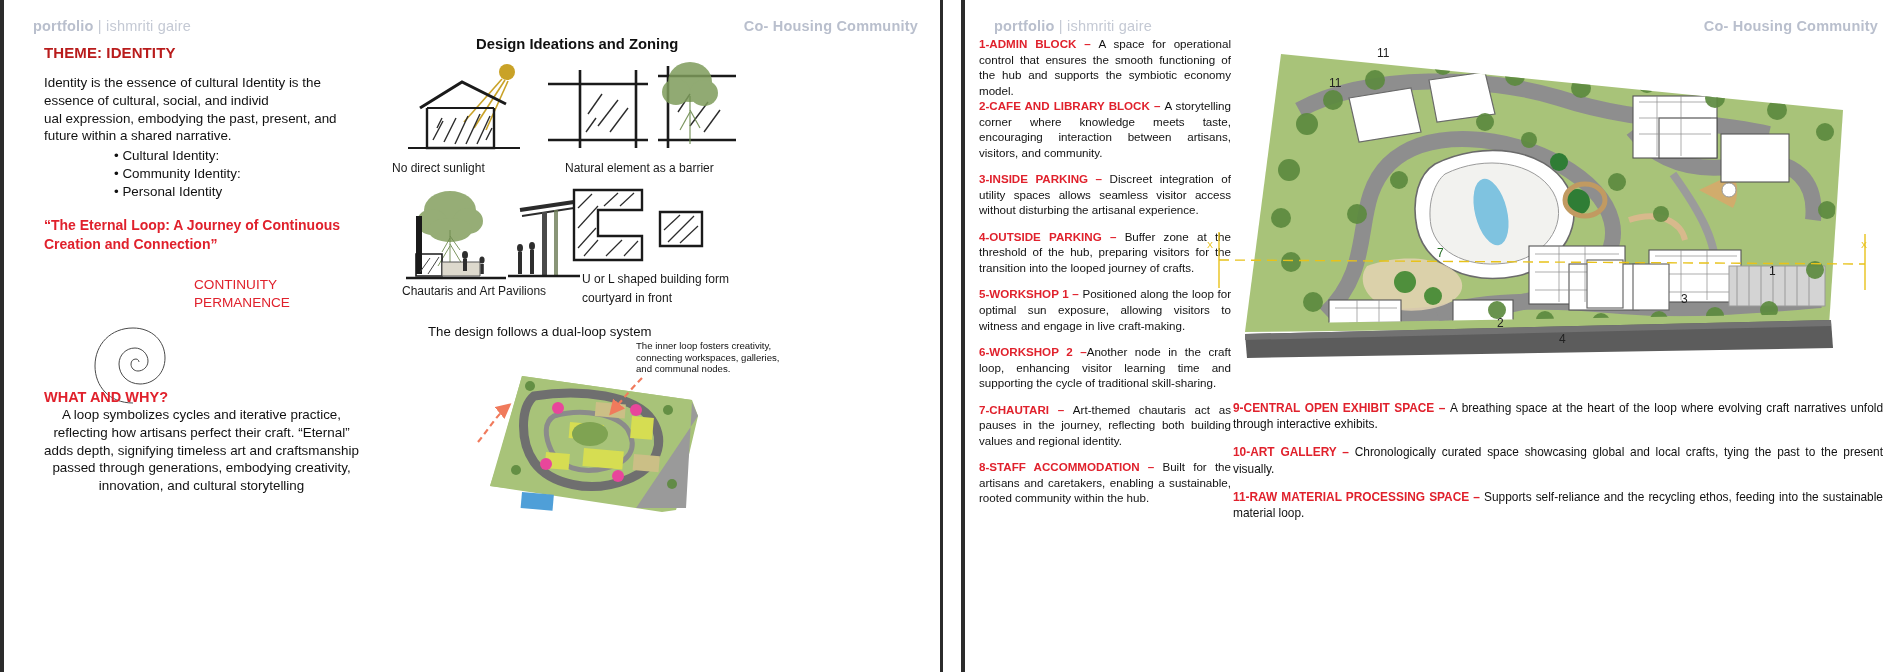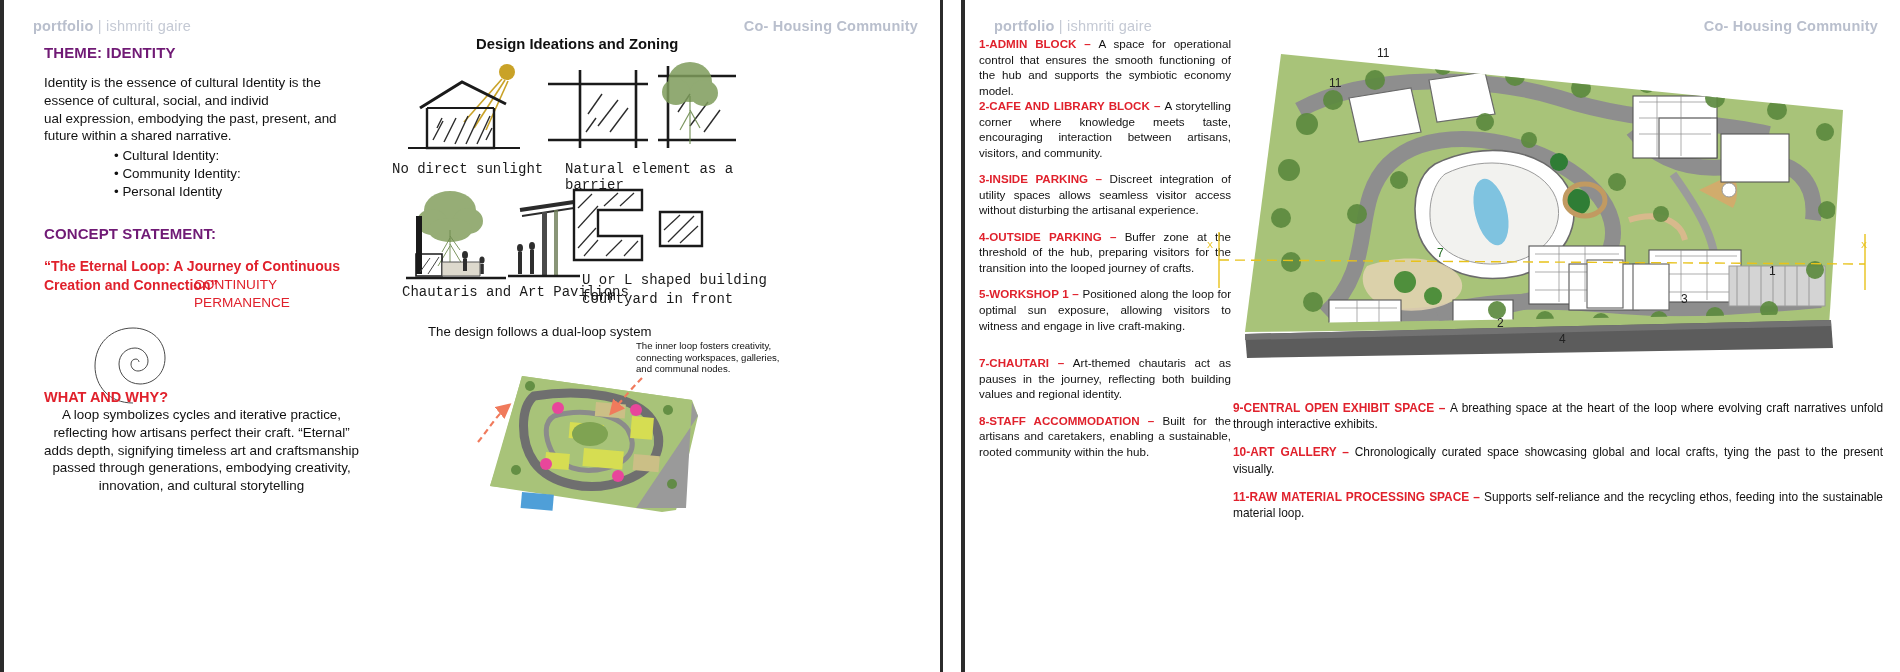--- a/index.html
+++ b/index.html
@@ -27,35 +27,35 @@
     position:absolute;top:18px;
     font-size:14.5px;letter-spacing:.2px;color:#b9bfcd;
     white-space:nowrap;font-weight:700;
   }
   .runhead .thin{font-weight:400;color:#c4c9d4;}
   .runhead-left{left:33px;}
   .runhead-right{right:22px;font-weight:700;color:#b9bfcd;}
 
   
   .lcol{position:absolute;left:44px;top:44px;width:312px;}
-  .h-black{font-size:15px;font-weight:700;letter-spacing:.1px;color:#701a75;}
+  .h-black{font-size:15px;font-weight:700;letter-spacing:.1px;color:#b91c1c;}
   .h-red{font-size:14.5px;font-weight:700;color:#e0212c;}
   .body-txt{font-size:13.4px;line-height:1.33;color:#111;margin-top:13px;}
   .bullets{margin-top:2px;padding-left:70px;font-size:13.4px;line-height:1.33;}
   .bullets div{white-space:nowrap;}
   .red-quote{font-size:14px;font-weight:700;color:#e0212c;line-height:1.35;margin-top:15px;}
   .kw{font-size:13.6px;color:#e0212c;line-height:1.35;position:absolute;left:150px;top:232px;}
   .spiralwrap{position:absolute;left:45px;top:262px;}
   .whatwhy{position:absolute;left:0;top:345px;width:315px;}
   .whatwhy .body-txt{margin-top:0;text-align:center;}
 
   
   .mid{position:absolute;left:380px;top:0;width:420px;height:672px;}
   .mid-title{position:absolute;top:36px;left:96px;font-size:14.8px;font-weight:700;}
-  .cap-serif{font-family:Liberation Mono, monospace;font-size:14px;color:#1a1a1a;}
+  .cap-serif{font-family:Liberation Sans, sans-serif;font-size:12px;color:#1a1a1a;}
   .cap-sans{font-family:"Liberation Sans", sans-serif;font-size:13px;color:#111;}
 
   .sk{position:absolute;}
   .sk svg{display:block;overflow:visible;}
 
   .dual-line{position:absolute;top:324px;left:48px;font-size:13.2px;white-space:nowrap;}
 
   .callout{position:absolute;font-size:9.6px;line-height:1.2;color:#111;}
   .callout-left{left:-22px;top:380px;width:140px;}
   .callout-right{left:256px;top:340px;width:146px;}
@@ -95,21 +95,20 @@
     <div class="lcol">
       <div class="h-black">THEME: IDENTITY</div>
       <div class="body-txt" style="white-space:pre-line;">Identity is the essence of cultural Identity is the essence of cultural, social, and individ
 ual expression, embodying the past, present, and future within a shared narrative.</div>
       <div class="bullets">
         <div>• Cultural Identity:</div>
         <div>• Community Identity:</div>
         <div>• Personal Identity</div>
       </div>
 
-      <div class="h-black" style="margin-top:24px;">CONCEPT STATEMENT:</div>
       <div class="red-quote">“The Eternal Loop: A Journey of Continuous Creation and Connection”</div>
 
       <div class="kw">
         <div>CONTINUITY</div>
         <div>PERMANENCE</div>
       </div>
 
       <div class="spiralwrap">
         <svg width="88" height="108" viewBox="0 0 88 108">
           <path d="M44 97 C20 97 6 80 6 60 C6 38 22 22 44 22 C63 22 76 35 76 52
@@ -339,20 +338,23 @@
       </div>
       <div class="gap"></div>
       <div class="item">
         <p><span class="lbl">4-OUTSIDE PARKING</span><span class="lbl"> – </span><span>Buffer zone at the threshold of the hub, preparing visitors for the transition into the looped journey of crafts.</span></p>
       </div>
       <div class="gap"></div>
       <div class="item">
         <p><span class="lbl">5-WORKSHOP 1</span><span class="lbl"> – </span><span>Positioned along the loop for optimal sun exposure, allowing visitors to witness and engage in live craft-making.</span></p>
       </div>
       <div class="gap"></div>
+      <div class="item">
+        <p><span class="lbl">6-WORKSHOP 2</span><span class="lbl"> –</span><span>Another node in the craft loop, enhancing visitor learning time and supporting the cycle of traditional skill-sharing.</span></p>
+      </div>
       <div class="gap"></div>
       <div class="item">
         <p><span class="lbl">7-CHAUTARI</span><span class="lbl"> – </span><span>Art-themed chautaris act as pauses in the journey, reflecting both building values and regional identity.</span></p>
       </div>
       <div class="gap"></div>
       <div class="item">
         <p><span class="lbl">8-STAFF ACCOMMODATION</span><span class="lbl"> – </span><span>Built for the artisans and caretakers, enabling a sustainable, rooted community within the hub.</span></p>
       </div>
     </div>
 

